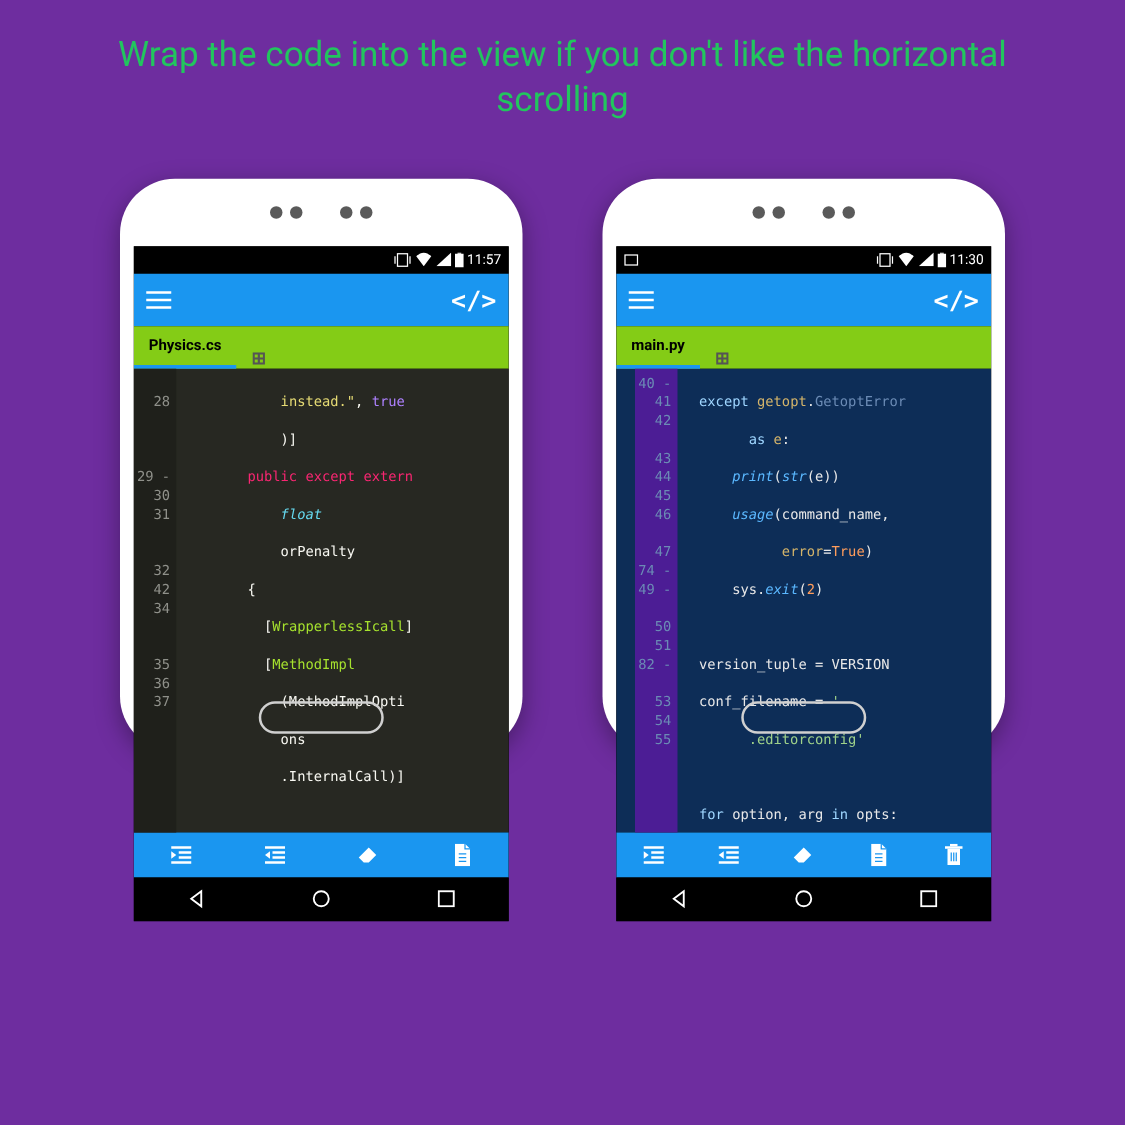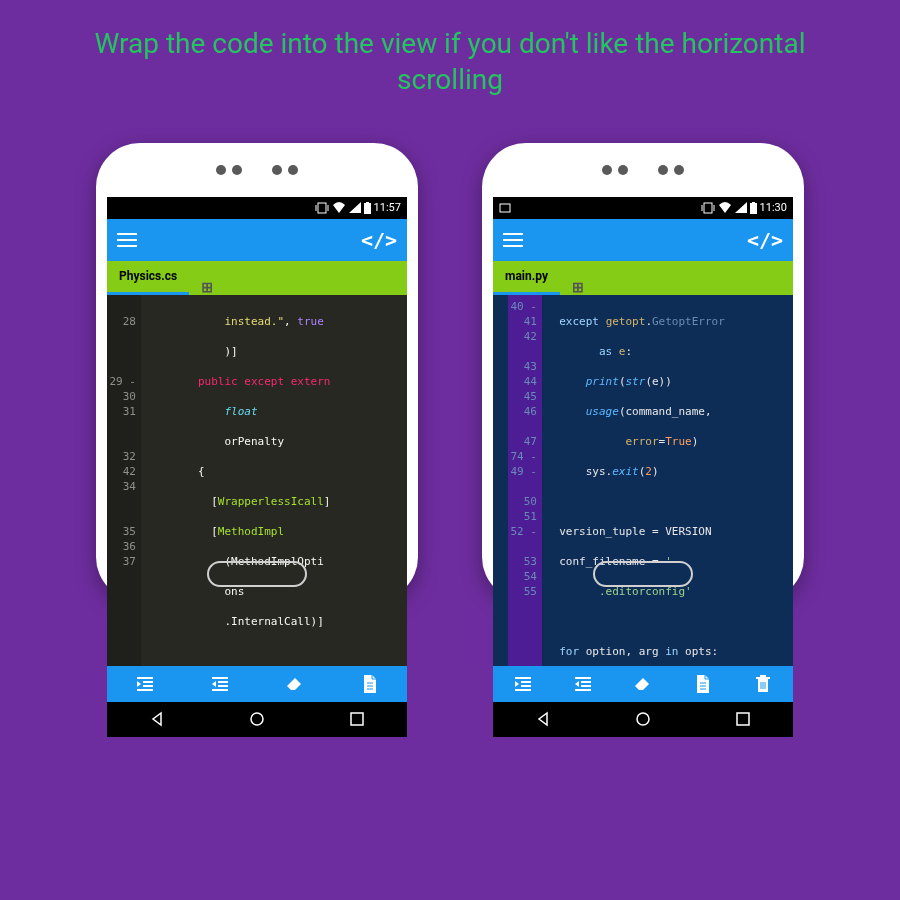--- a/index.html
+++ b/index.html
@@ -321,21 +321,21 @@
             <div>44</div>
             <div>45</div>
             <div>46</div>
             <div></div>
             <div>47</div>
             <div>74 -</div>
             <div>49 -</div>
             <div></div>
             <div>50</div>
             <div>51</div>
-            <div>52 -</div>
+            <div>82 -</div>
             <div></div>
             <div>53</div>
             <div>54</div>
             <div>55</div>
       </div>
       <div class="code">
 <span class="ln">  <span class="b-kw">except</span> <span class="b-var">getopt</span>.<span class="b-err">GetoptError</span></span>
 <span class="ln">        <span class="b-kw">as</span> <span class="b-var">e</span>:</span>
 <span class="ln">      <span class="b-fn">print</span>(<span class="b-fn">str</span>(e))</span>
 <span class="ln">      <span class="b-fn">usage</span>(command_name,</span>

